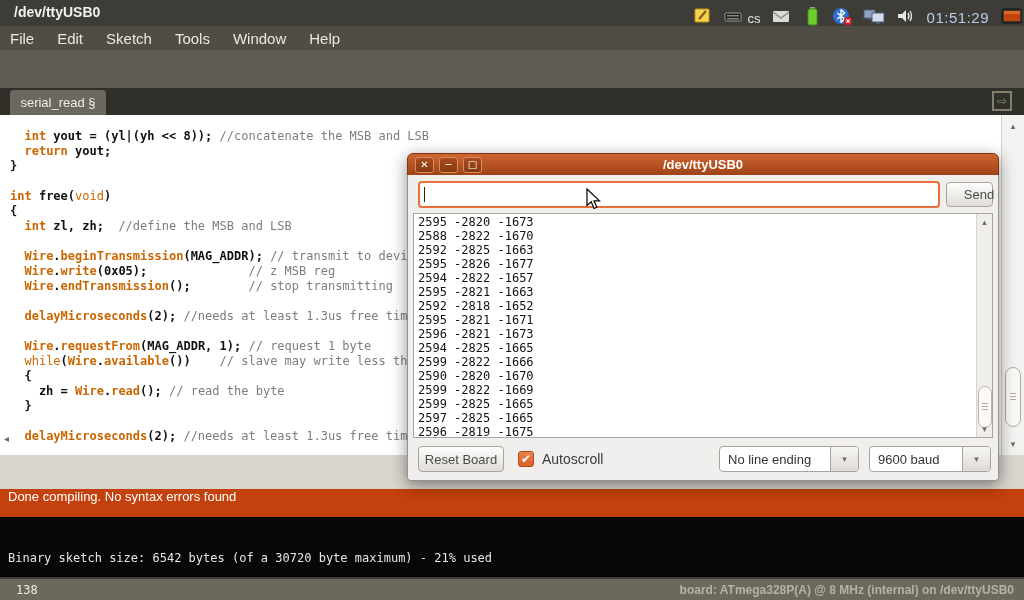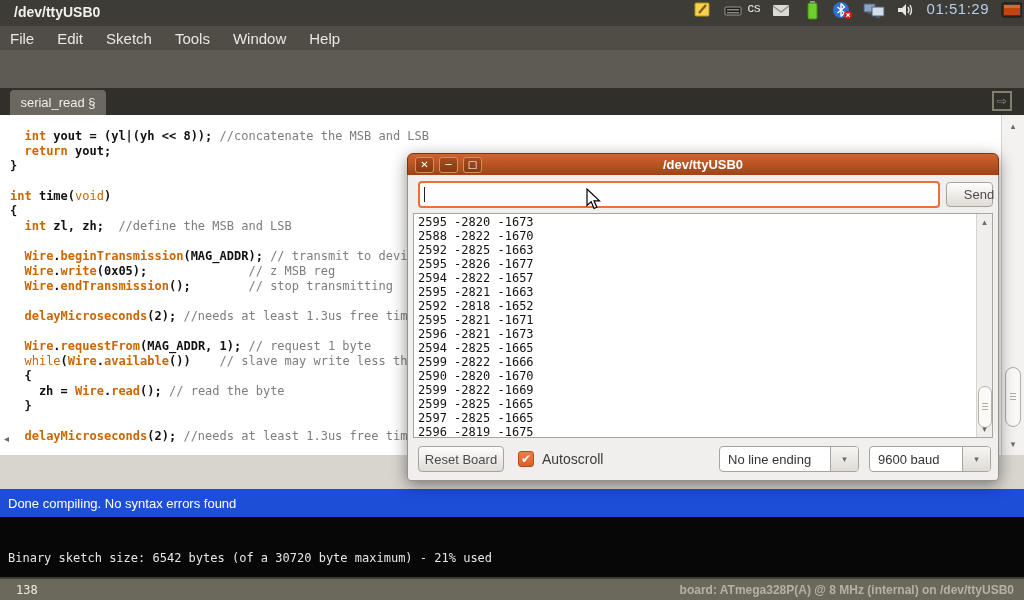--- a/index.html
+++ b/index.html
@@ -2,21 +2,21 @@
 <html><head>
 <meta charset="utf-8">
 <style>
   html,body{margin:0;padding:0;}
   #screen{position:relative;width:1024px;height:600px;overflow:hidden;
     font-family:"Liberation Sans",sans-serif;background:#d8d5ce;}
 
   
   #titlebar{position:absolute;left:0;top:0;width:1024px;height:26px;background:#3d3c37;}
   #win-title{position:absolute;left:14px;top:4px;color:#f3f1ec;font-size:14px;font-weight:bold;}
-  #tray{position:absolute;right:2px;top:0;height:26px;display:flex;align-items:flex-start;gap:9px;}
+  #tray{position:absolute;right:2px;top:0;height:26px;display:flex;align-items:flex-end;gap:9px;}
   .tray-ic{width:22px;height:20px;display:flex;align-items:center;justify-content:center;}
   #kbd-layout{color:#e8e6e0;font-size:13px;margin-left:-5px;}
   #clock{color:#b7cde8;font-size:15px;letter-spacing:0.5px;margin:0 2px;}
 
   
   #menubar{position:absolute;left:0;top:26px;width:1024px;height:24px;background:#4f4d46;
     display:flex;align-items:center;padding-left:10px;box-sizing:border-box;gap:23px;}
   .menu-item{color:#e9e7e1;font-size:15px;}
 
   
@@ -51,22 +51,22 @@
   #hscroll-left{position:absolute;left:4px;top:318px;color:#6e6a63;font-size:10px;font-family:"DejaVu Sans",sans-serif;}
   
   #ed-scroll{position:absolute;right:0;top:0;width:22px;height:340px;background:#f3f2f0;border-left:1px solid #d5d1ca;}
   .sb-arrow{position:absolute;left:0;width:100%;text-align:center;color:#6e6a63;font-size:9px;font-family:"DejaVu Sans",sans-serif;}
   #ed-thumb{position:absolute;left:3px;top:252px;width:14px;height:58px;border:1px solid #b0aba3;border-radius:8px;background:#faf9f8;}
   .grip{position:absolute;left:50%;top:50%;transform:translate(-50%,-50%);width:6px;height:8px;
     background:repeating-linear-gradient(#b0aba3 0 1px,transparent 1px 3px);}
 
   
   #grayband{position:absolute;left:0;top:455px;width:1024px;height:34px;background:#d8d5ce;}
-  #status-orange{position:absolute;left:0;top:489px;width:1024px;height:28px;background:#1d4ed8;color:#ffffff;
-    font-size:13px;display:flex;align-items:center;padding-left:8px;box-sizing:border-box;}
+  #status-orange{position:absolute;left:0;top:489px;width:1024px;height:28px;background:#c2410c;color:#ffffff;
+    font-size:13px;display:flex;align-items:flex-start;padding-left:8px;box-sizing:border-box;}
   #console{position:absolute;left:0;top:517px;width:1024px;height:60px;background:#070707;}
   #console-text{position:absolute;left:8px;top:34px;color:#e6e6e6;font-family:"DejaVu Sans Mono","Liberation Mono",monospace;font-size:12px;}
   #bottombar{position:absolute;left:0;top:577px;width:1024px;height:35px;background:#6b695c;border-top:2px solid #3f3e38;box-sizing:border-box;}
   #line-no{position:absolute;left:16px;top:4px;color:#efece4;font-family:"DejaVu Sans Mono","Liberation Mono",monospace;font-size:12px;}
   #board-info{position:absolute;right:10px;top:4px;color:#b5b1a4;font-size:12px;font-weight:bold;}
 
   
   #serial-win{position:absolute;left:407px;top:153px;width:592px;height:328px;
     border-radius:6px 6px 4px 4px;box-shadow:0 4px 16px rgba(0,0,0,0.45);}
   #sw-titlebar{position:absolute;left:0;top:0;width:100%;height:23px;border-radius:6px 6px 0 0;
@@ -216,21 +216,21 @@
         <span>⇨</span>
       </div>
   </div>
 
   <div id="editor">
     <div id="code">
         <div class="cl"><span class="pl">  </span><span class="k1">int</span><span class="pl"> yout = (yl|(yh &lt;&lt; 8)); </span><span class="cm">//concatenate the MSB and LSB</span></div>
         <div class="cl"><span class="pl">  </span><span class="k1">return</span><span class="pl"> yout;</span></div>
         <div class="cl"><span class="pl">}</span></div>
         <div class="cl"></div>
-        <div class="cl"><span class="k1">int</span><span class="pl"> time(</span><span class="k2">void</span><span class="pl">)</span></div>
+        <div class="cl"><span class="k1">int</span><span class="pl"> free(</span><span class="k2">void</span><span class="pl">)</span></div>
         <div class="cl"><span class="pl">{</span></div>
         <div class="cl"><span class="pl">  </span><span class="k1">int</span><span class="pl"> zl, zh;  </span><span class="cm">//define the MSB and LSB</span></div>
         <div class="cl"></div>
         <div class="cl"><span class="pl">  </span><span class="k1">Wire</span><span class="pl">.</span><span class="k1">beginTransmission</span><span class="pl">(MAG_ADDR); </span><span class="cm">// transmit to device</span></div>
         <div class="cl"><span class="pl">  </span><span class="k1">Wire</span><span class="pl">.</span><span class="k1">write</span><span class="pl">(0x05);              </span><span class="cm">// z MSB reg</span></div>
         <div class="cl"><span class="pl">  </span><span class="k1">Wire</span><span class="pl">.</span><span class="k1">endTransmission</span><span class="pl">();        </span><span class="cm">// stop transmitting</span></div>
         <div class="cl"></div>
         <div class="cl"><span class="pl">  </span><span class="k1">delayMicroseconds</span><span class="pl">(2); </span><span class="cm">//needs at least 1.3us free time</span></div>
         <div class="cl"></div>
         <div class="cl"><span class="pl">  </span><span class="k1">Wire</span><span class="pl">.</span><span class="k1">requestFrom</span><span class="pl">(MAG_ADDR, 1); </span><span class="cm">// request 1 byte</span></div>

